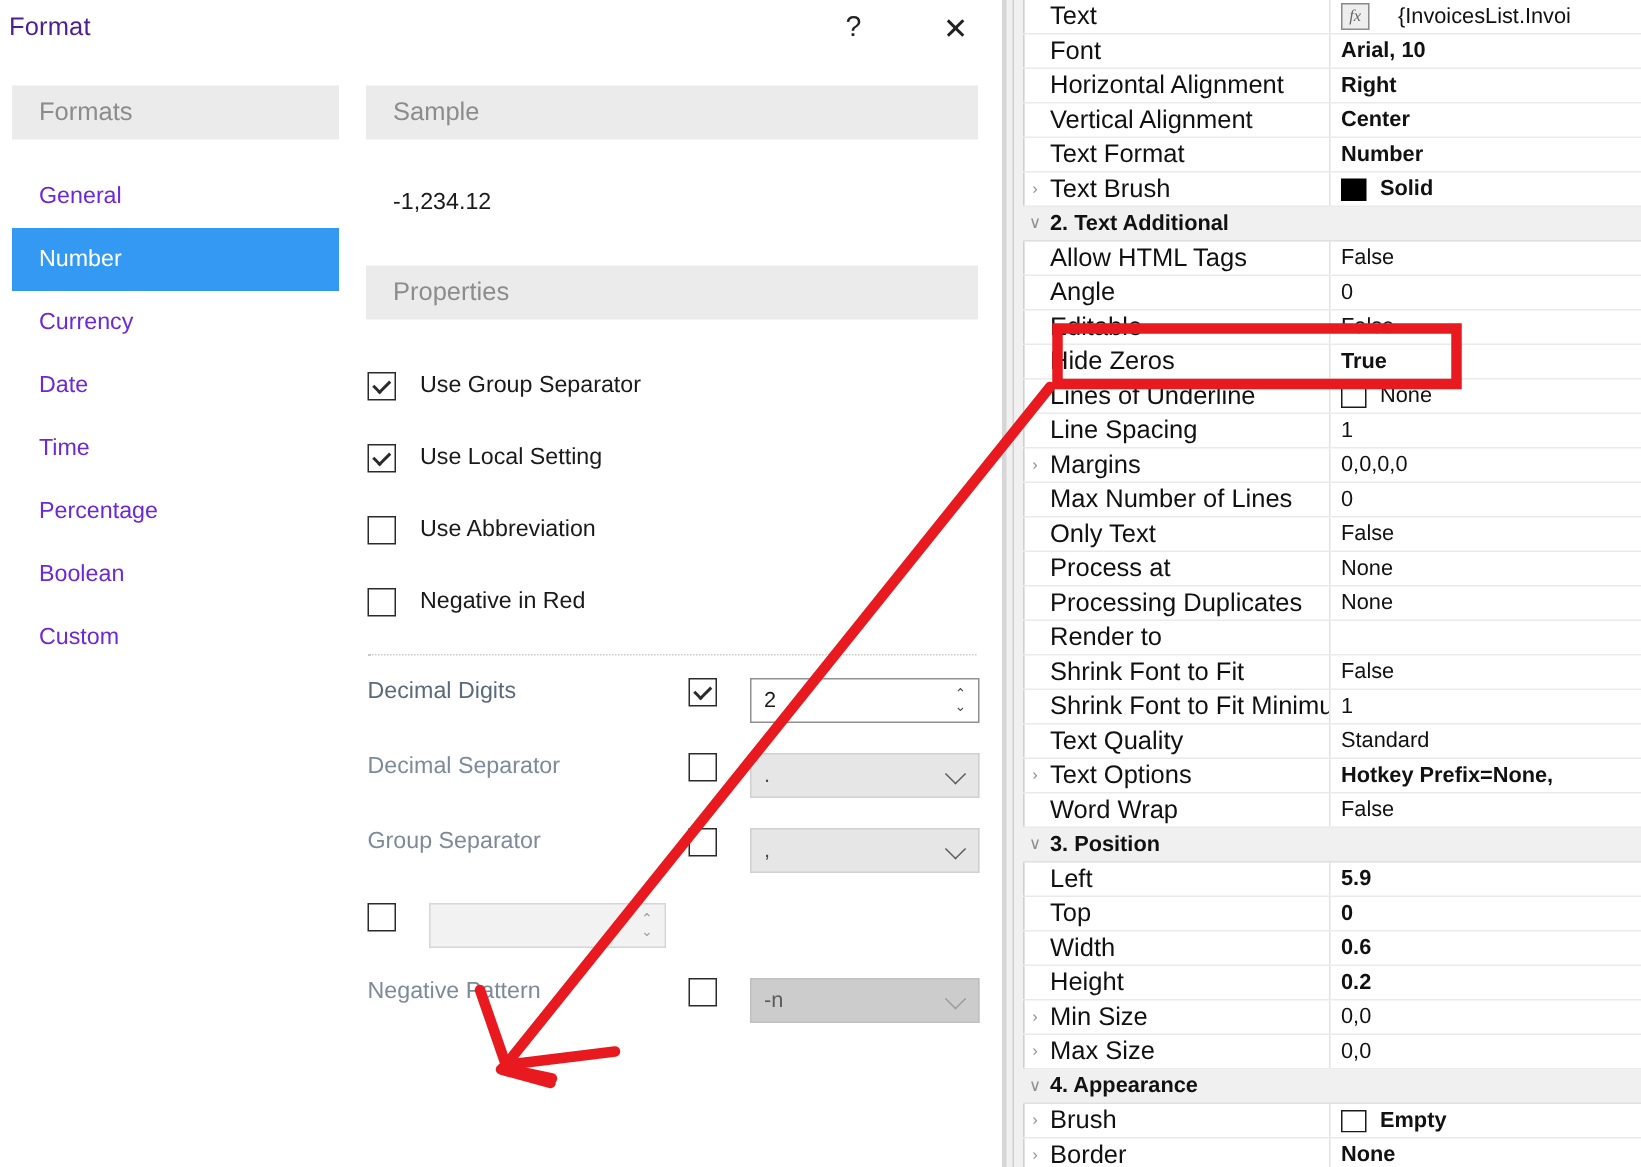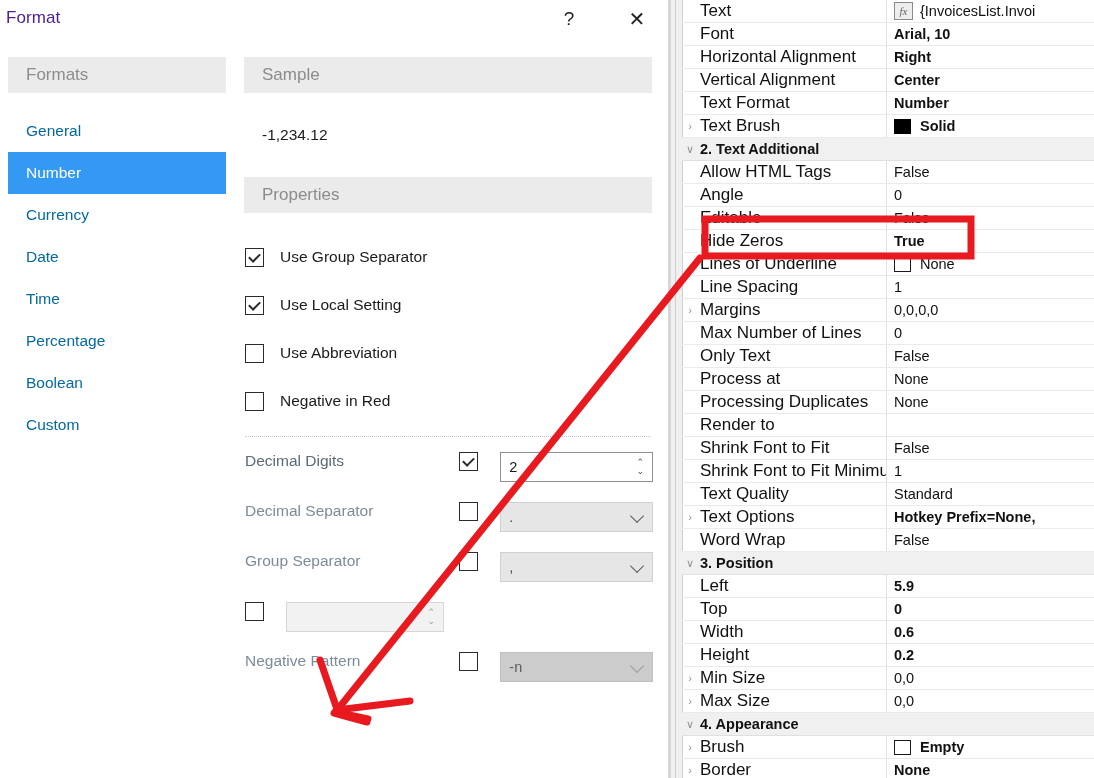--- a/index.html
+++ b/index.html
@@ -47,21 +47,21 @@
   }
   #formats-header { left: 8px; top: 57px; width: 218px; height: 36px; }
   #sample-header  { left: 244px; top: 57px; width: 408px; height: 36px; text-align: center; }
   #props-header   { left: 244px; top: 177px; width: 408px; height: 36px; }
 
   
   #format-list { position: absolute; left: 8px; top: 110px; width: 218px; }
   .format-item {
     height: 42px; display: flex; align-items: center;
     padding-left: 18px; box-sizing: border-box;
-    font-size: 15.5px; color: #0369a1;
+    font-size: 15.5px; color: #6d28d9;
   }
   .format-item.selected { background: #3399f3; color: #ffffff; }
 
   
   #sample-value {
     position: absolute; left: 262px; top: 126px;
     font-size: 15.5px; color: #1a1a1a;
   }
 
   
@@ -177,21 +177,21 @@
     width: 17px; height: 15px; background: #000; flex: none; margin-right: 9px;
   }
   .swatch-empty {
     width: 17px; height: 15px; background: #fff; border: 1.4px solid #1a1a1a;
     box-sizing: border-box; flex: none; margin-right: 9px;
   }
   .fx-box {
     width: 17px; height: 16px; border: 1px solid #8a8a8a; background: #eee;
     font-size: 11px; font-style: italic; color: #666;
     display: flex; align-items: center; justify-content: center;
-    flex: none; margin-right: 7px; font-family: "Liberation Serif", serif;
+    flex: none; margin-right: 19px; font-family: "Liberation Serif", serif;
   }
 
   
   #annot {
     position: absolute; left: 0; top: 0; width: 1094px; height: 778px;
     pointer-events: none;
   }
 </style>
 </head>
 <body>

